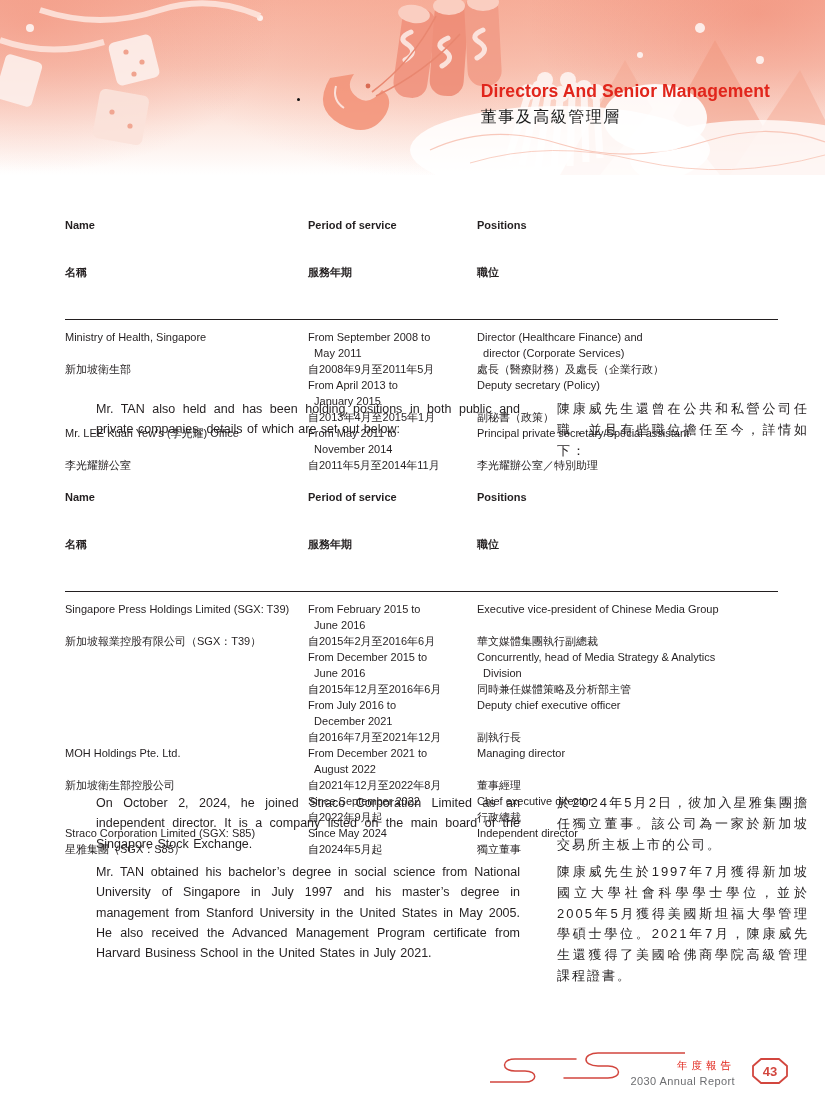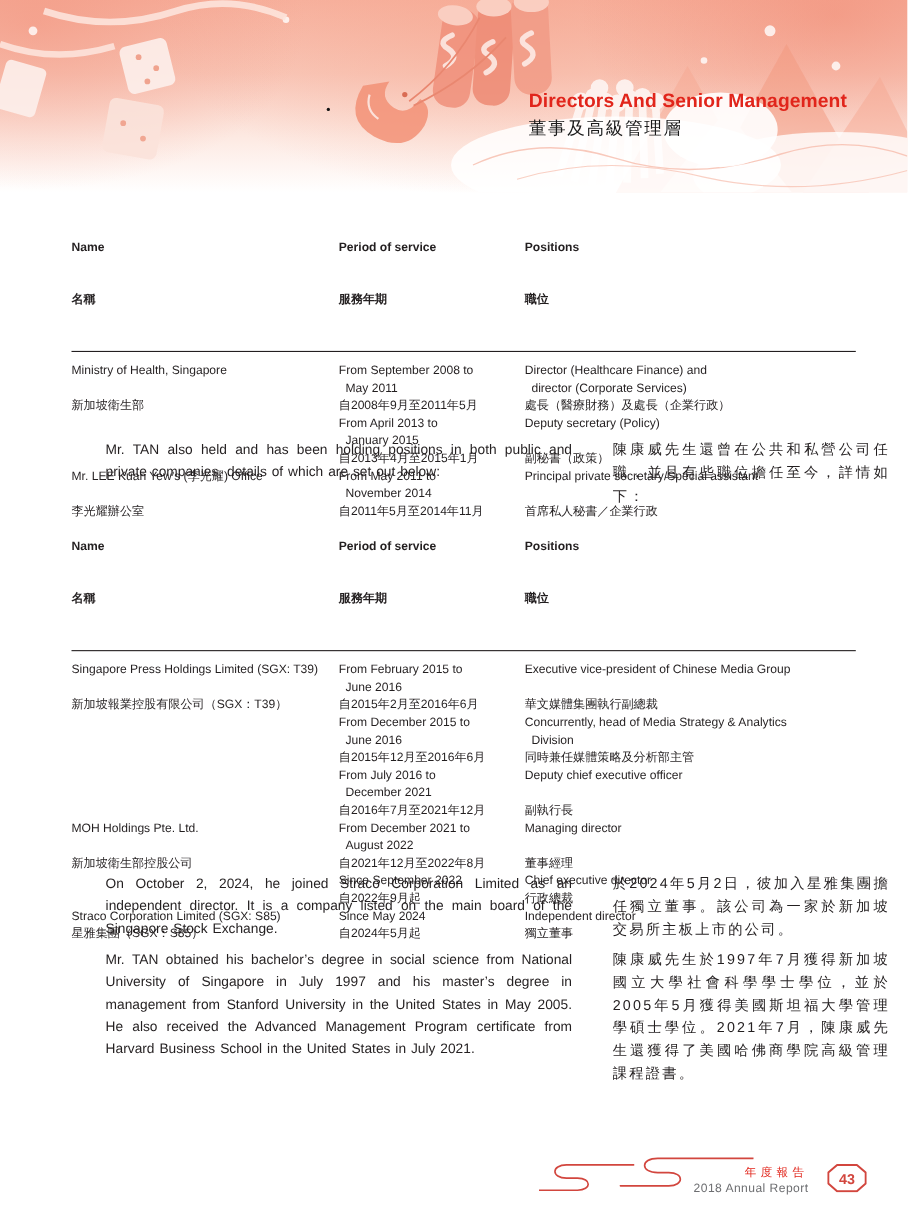--- a/index.html
+++ b/index.html
@@ -191,21 +191,21 @@
         <div class="tcell">Principal private secretary/Special assistant</div>
       </div>
       <div class="trow">
         <div class="tcell"></div>
         <div class="tcell">&nbsp;&nbsp;November 2014</div>
         <div class="tcell"></div>
       </div>
       <div class="trow">
         <div class="tcell">李光耀辦公室</div>
         <div class="tcell">自2011年5月至2014年11月</div>
-        <div class="tcell">首席私人秘書／企業行政</div>
+        <div class="tcell">李光耀辦公室／特別助理</div>
       </div>
     </div>
 </div>
 
 <div class="cols" style="top:399px">
   <div class="col-en">Mr. TAN also held and has been holding positions in both public and private companies, details of which are set out below:</div>
   <div class="col-zh">陳康威先生還曾在公共和私營公司任職，並且有些職位擔任至今，詳情如下：</div>
 </div>
 
 <div class="table" style="top:458px">
@@ -320,20 +320,20 @@
 <div class="footer-swirl">
   <svg width="195" height="38" viewBox="0 0 195 38">
     <g stroke="#d2463e" stroke-width="1.5" fill="none" stroke-linecap="round">
       <path d="M195 5 H 108 C 92 5 92 18 108 18 H 118 C 132 18 132 30 118 30 H 74"></path>
       <path d="M86 11 H 25 C 11 11 11 23 25 23 H 35 C 48 23 48 34 35 34 H 0"></path>
     </g>
   </svg>
 </div>
 <div class="footer-text">
   <div class="footer-zh">年度報告</div>
-  <div class="footer-en">2018 Annual Report</div>
+  <div class="footer-en">2030 Annual Report</div>
 </div>
 <div class="page-badge">
   <svg width="36" height="26" viewBox="0 0 36 26">
     <polygon points="9,1 27,1 35,8 35,18 27,25 9,25 1,18 1,8" fill="#ffffff" stroke="#d2463e" stroke-width="1.8" stroke-linejoin="round"></polygon>
     <text x="18" y="18" text-anchor="middle" font-size="13" font-weight="bold" fill="#d2463e" font-family="Liberation Sans, sans-serif">43</text>
   </svg>
 </div>
 
 </body></html>

